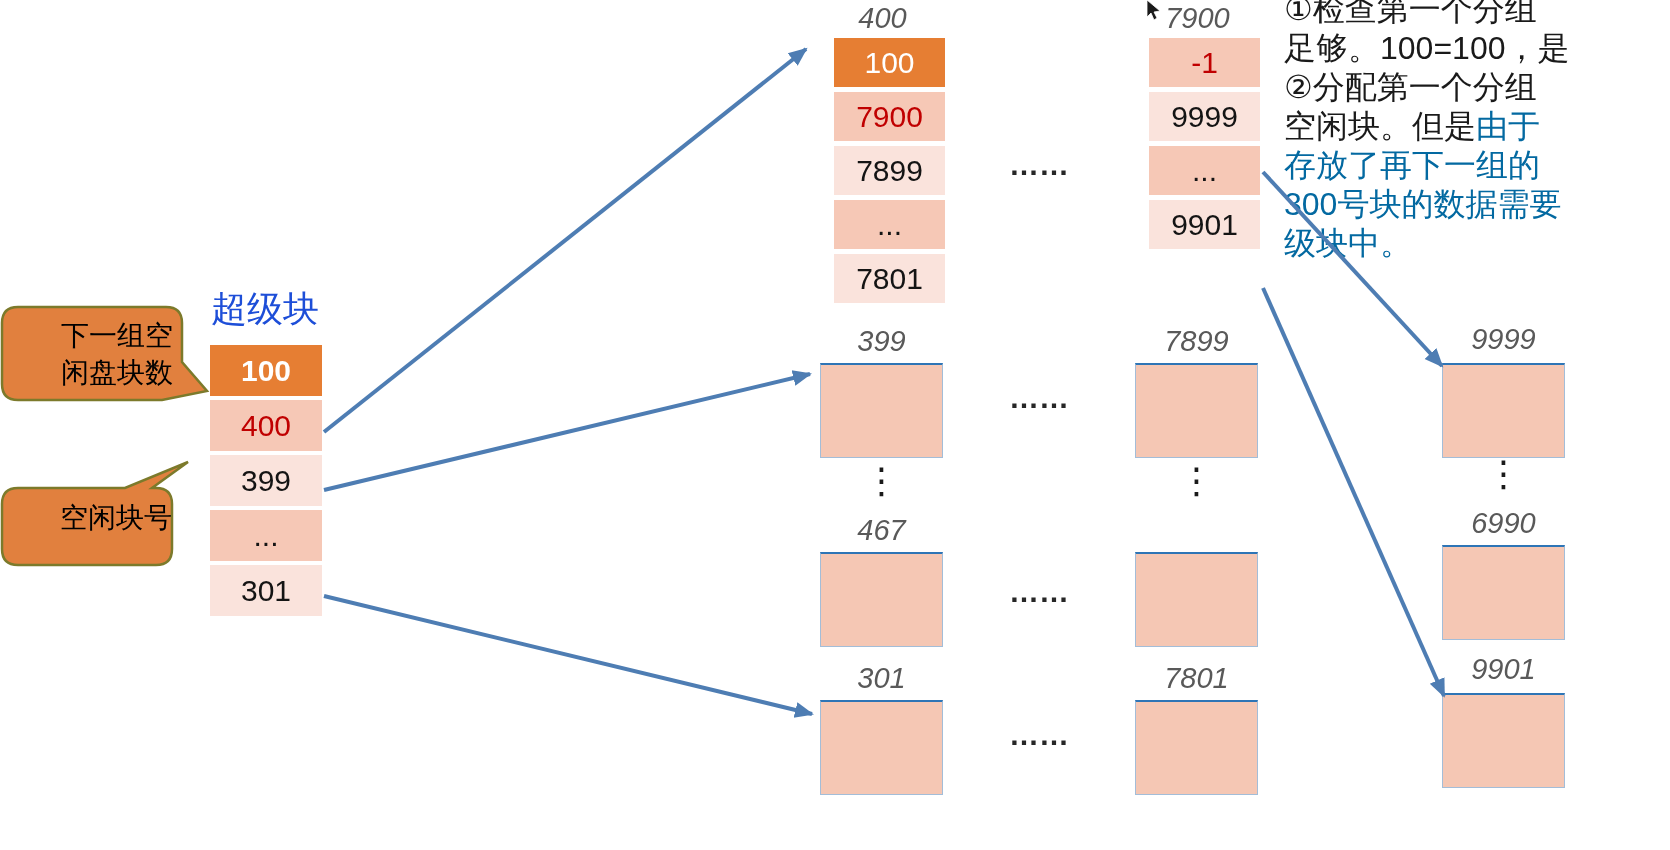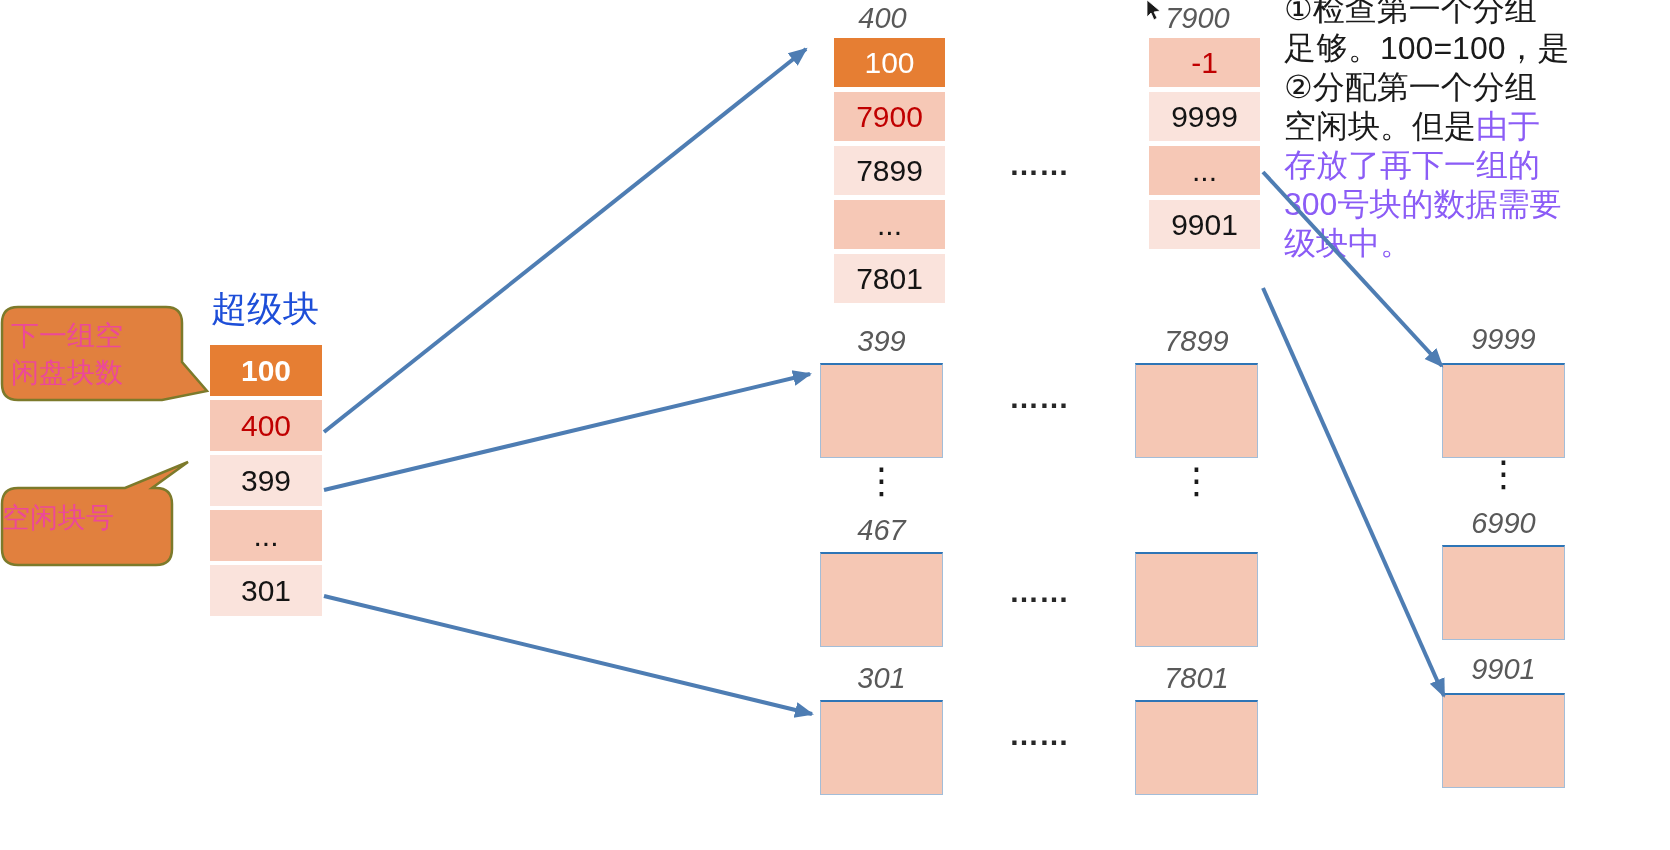--- a/index.html
+++ b/index.html
@@ -30,27 +30,27 @@
   .block-label { position:absolute; width:123px; font-style:italic; color:#595959;
                  font-size:29px; text-align:center; }
 
   .vdots { position:absolute; width:123px; text-align:center; font-size:36px;
            color:#1a1a1a; font-family:"DejaVu Sans",sans-serif; }
   .hdots { position:absolute; width:94px; text-align:center; font-size:30px;
            font-weight:bold; color:#262626; }
 
   .annotation { position:absolute; left:1284px; top:-10px; width:440px;
                 font-size:32px; line-height:39px; color:#1a1a1a; white-space:nowrap; }
-  .annotation .red, .annotation.red, .ann-red { color:#8b5cf6; }
+  .annotation .red, .annotation.red, .ann-red { color:#0369a1; }
 
   #overlay { position:absolute; left:0; top:0; z-index:10; pointer-events:none; }
 
-  .callout-text { position:absolute; z-index:20; color:#ec4899; font-size:28px;
+  .callout-text { position:absolute; z-index:20; color:#000000; font-size:28px;
                   line-height:37px; display:flex; align-items:center;
-                  justify-content:flex-start; text-align:center; }
+                  justify-content:flex-end; text-align:center; }
   .callout-text .wrap { display:inline-block; width:130px; }
 </style>
 </head>
 <body>
 
 <div id="canvas">
 
   <div class="sb-title" style="left:211px; top:285px;">超级块</div>
 
   <div class="cellcol sb" style="left:196px; top:345px; width:126px;">

